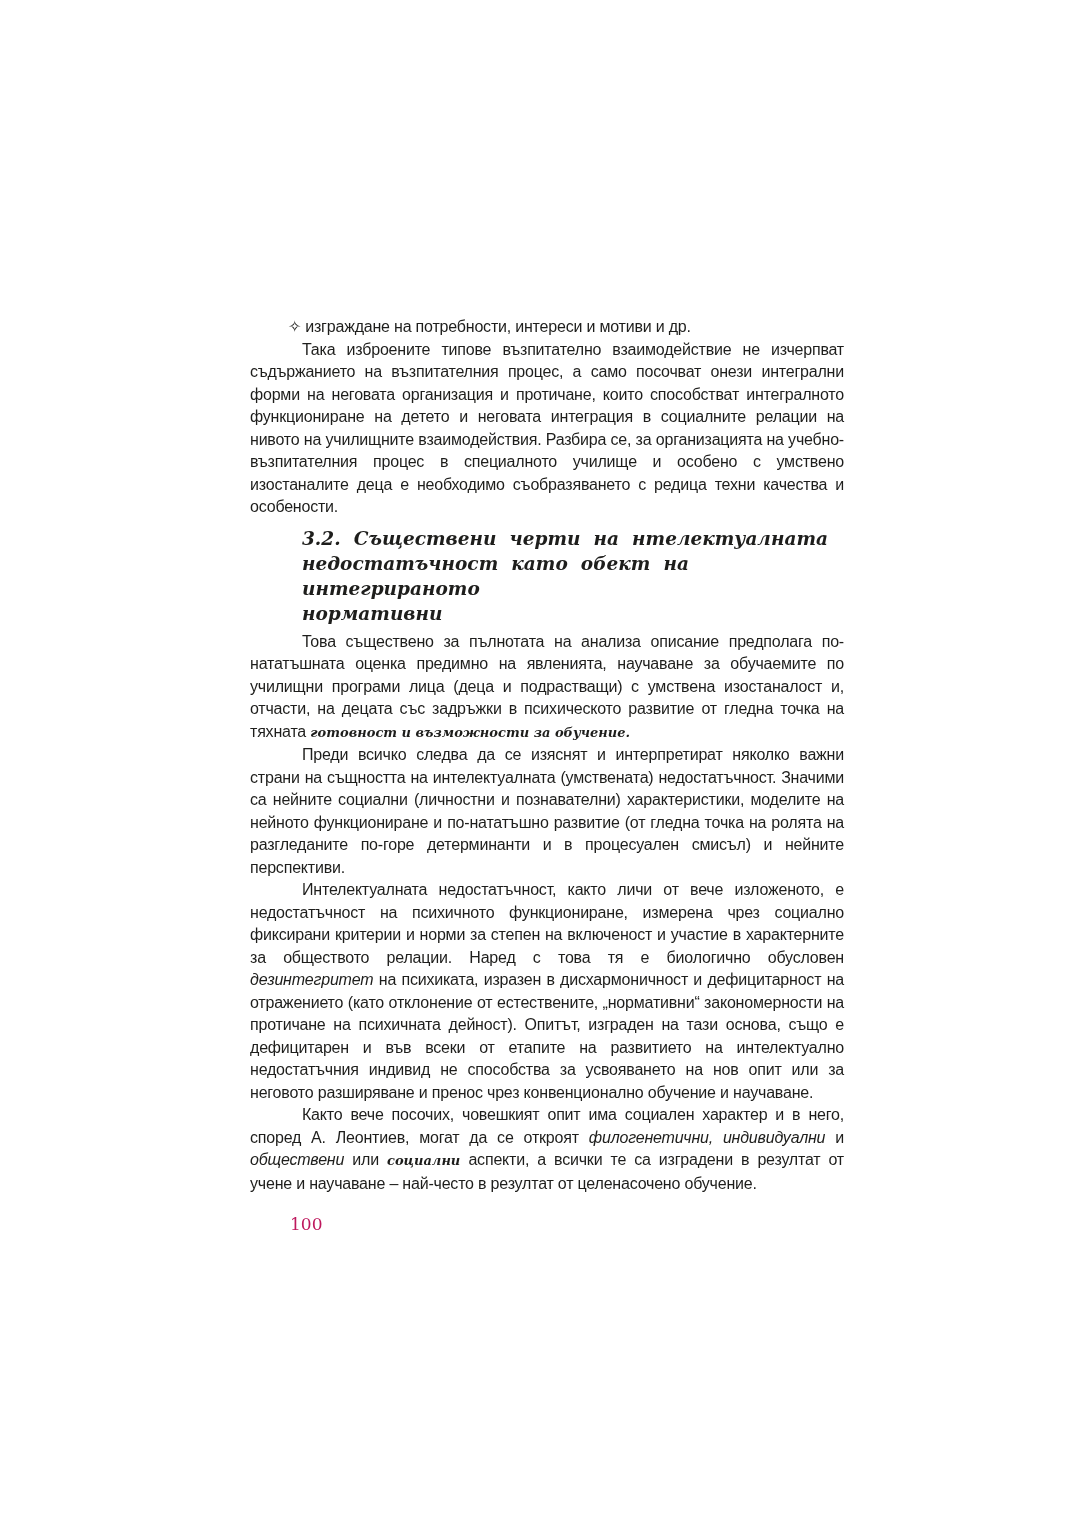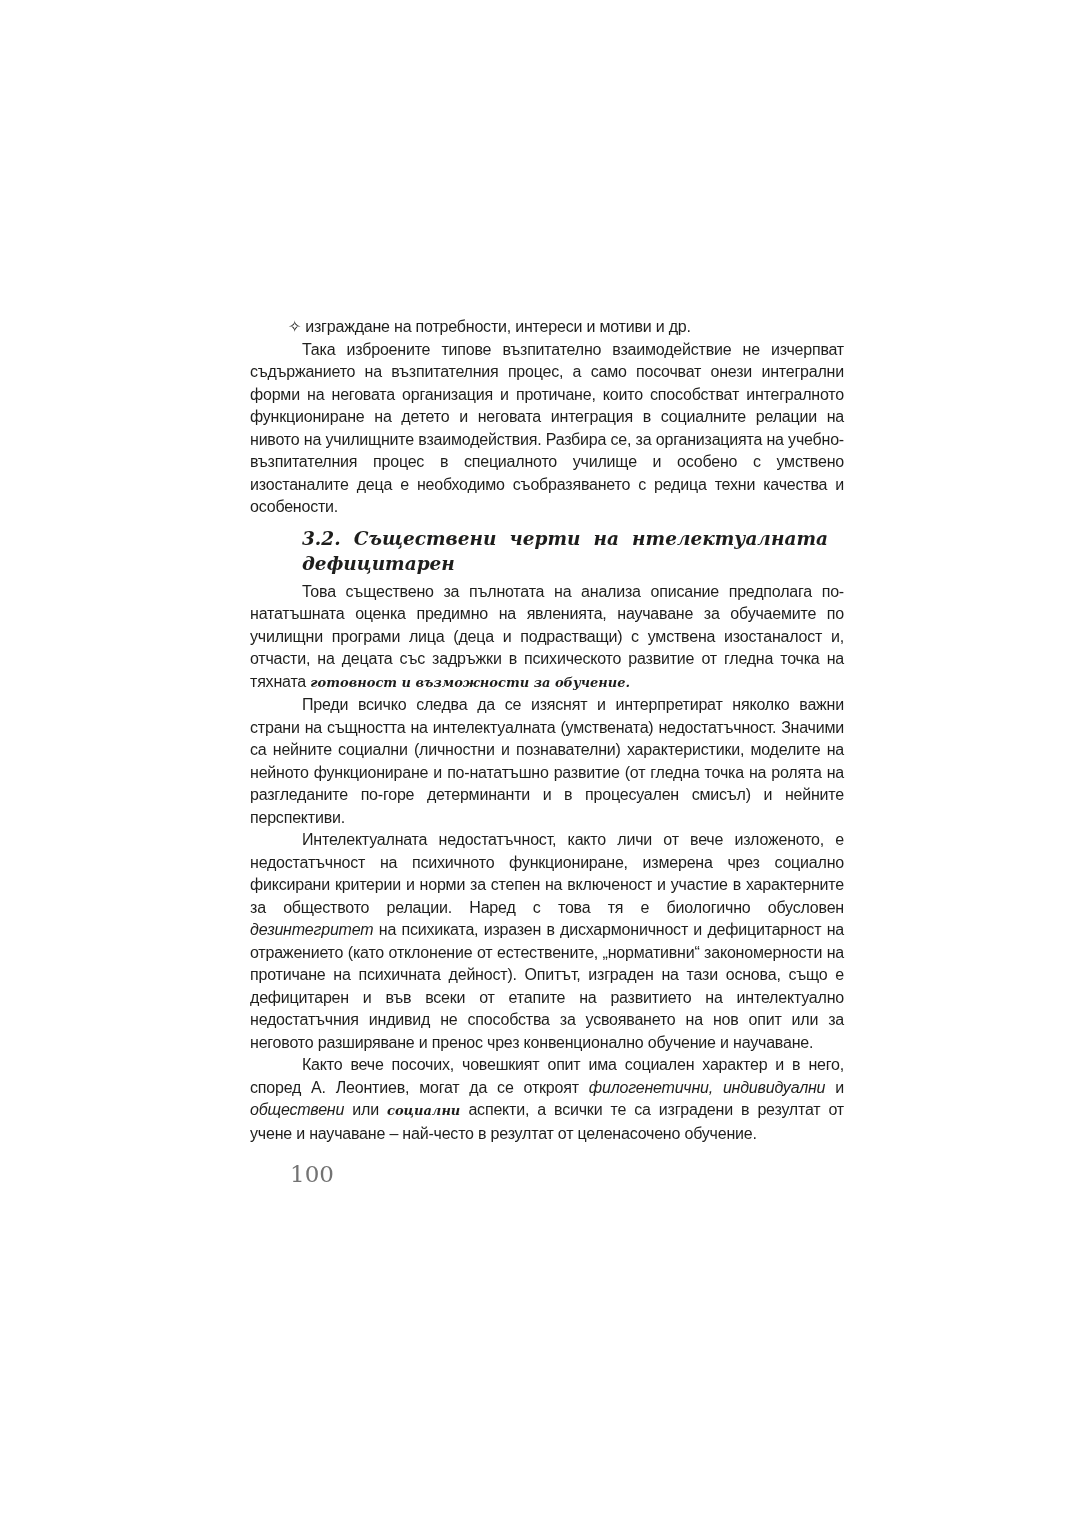--- a/index.html
+++ b/index.html
@@ -53,37 +53,38 @@
     font-size: 18.5px;
     line-height: 25px;
     margin: 7px 0 5px 52px;
     word-spacing: 0.36em;
     letter-spacing: 0;
     text-align: left;
     text-indent: 0;
   }
   .page-number {
     font-family: "DejaVu Serif", serif;
-    font-size: 23px;
+    font-size: 17px;
     letter-spacing: 0;
-    color: #737373;
+    color: #be185d;
     margin: 18px 0 0 40px;
   }
 </style>
 </head>
 <body>
 
 <div class="page">
   <div class="text-block">
     <div id="blocks">
         <p class="para bullet-line"><span class="bullet-symbol">✧</span><span>изграждане на потребности, интереси и мотиви и др.</span></p>
         <p class="para"><span>Така изброените типове възпитателно взаимодействие не изчерпват съдържанието на възпитателния процес, а само посочват онези интегрални форми на неговата организация и протичане, които способстват интегралното функциониране на детето и неговата интеграция в социалните релации на нивото на училищните взаимодействия. Разбира се, за организацията на учебно-възпитателния процес в специалното училище и особено с умствено изостаналите деца е необходимо съобразяването с редица техни качества и особености.</span></p>
         <div class="heading">
           <div>3.2. Съществени черти на нтелектуалната</div>
-          <div>дефицитарен</div>
+          <div>недостатъчност като обект на интегрираното</div>
+          <div>нормативни</div>
         </div>
         <p class="para"><span>Това съществено за пълнотата на анализа описание предполага по-нататъшната оценка предимно на явленията, научаване за обучаемите по училищни програми лица (деца и подрастващи) с умствена изостаналост и, отчасти, на децата със задръжки в психическото развитие от гледна точка на тяхната </span><span class="run-bi">готовност и възможности за обучение.</span></p>
         <p class="para"><span>Преди всичко следва да се изяснят и интерпретират няколко важни страни на същността на интелектуалната (умствената) недостатъчност. Значими са нейните социални (личностни и познавателни) характеристики, моделите на нейното </span><span class="run-b">функциониране</span><span> и по-нататъшно </span><span class="run-b">развитие</span><span> (от гледна точка на ролята на разгледаните по-горе детерминанти и в </span><span class="run-b">процесуален</span><span> смисъл) и нейните </span><span class="run-b">перспективи</span><span>.</span></p>
         <p class="para"><span>Интелектуалната недостатъчност, както личи от вече изложеното, е </span><span class="run-b">недостатъчност</span><span> на психичното функциониране, измерена чрез социално фиксирани критерии и норми за степен на включеност и участие в характерните за обществото релации. Наред с това тя е биологично обусловен </span><span class="run-i">дезинтегритет</span><span> на психиката, изразен в </span><span class="run-b">дисхармоничност</span><span> и </span><span class="run-b">дефицитарност</span><span> на отражението (като отклонение от естествените, „нормативни“ закономерности на протичане на психичната дейност). Опитът, изграден на тази основа, също е дефицитарен и във всеки от етапите на развитието на интелектуално недостатъчния индивид не способства за усвояването на нов опит или за неговото разширяване и пренос чрез конвенционално обучение и научаване.</span></p>
         <p class="para"><span>Както вече посочих, човешкият опит има социален характер и в него, според А. Леонтиев, могат да се откроят </span><span class="run-i">филогенетични, индивидуални</span><span> и </span><span class="run-i">обществени</span><span> или </span><span class="run-bi">социални</span><span> аспекти, а всички те са изградени в резултат от учене и научаване – най-често в резултат от целенасочено обучение.</span></p>
       </div>
     <div class="page-number">100</div>
   </div>
 </div>
 

